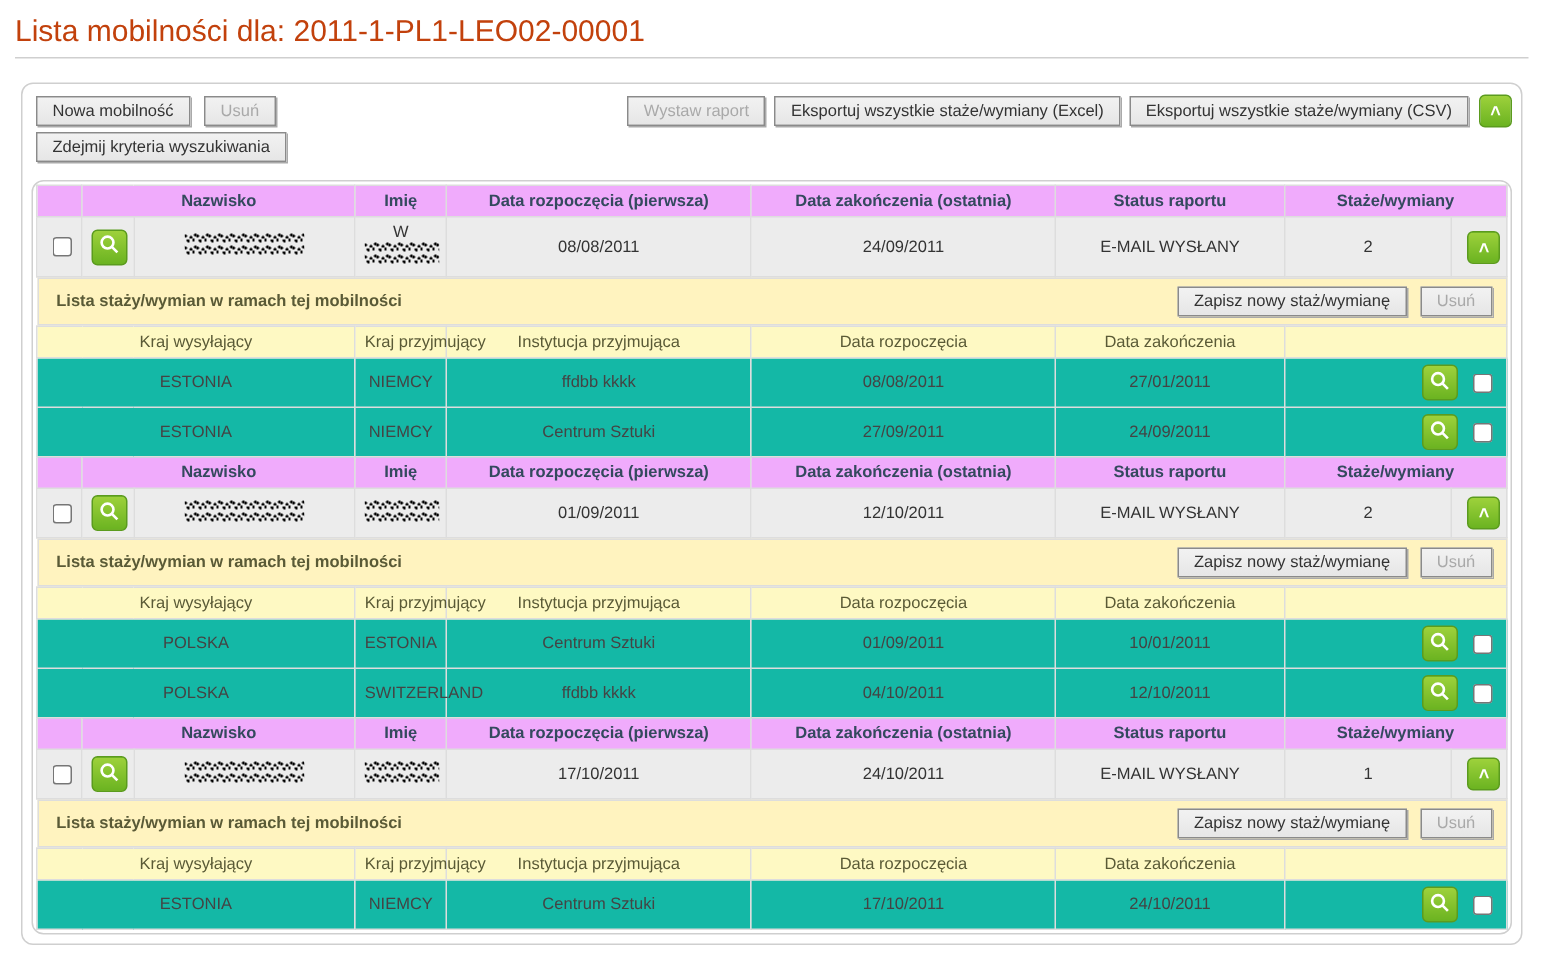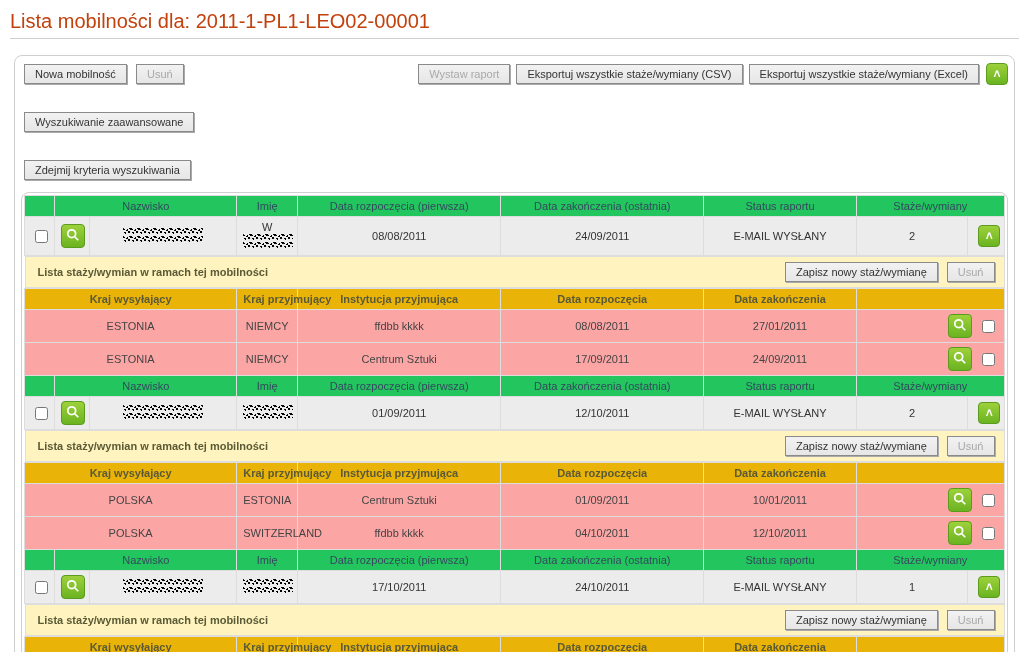--- a/index.html
+++ b/index.html
@@ -42,21 +42,21 @@
   }
   .btn.disabled {
     color: #a9a9a9;
     cursor: default;
   }
   .toolbar-row {
     display: flex;
     align-items: flex-start;
     justify-content: space-between;
   }
-  .toolbar-left { display: flex; flex-direction: column; align-items: flex-start; gap: 24px; }
+  .toolbar-left { display: flex; flex-direction: column; align-items: flex-start; }
   .toolbar-right { display: flex; align-items: center; flex-wrap: wrap; justify-content: space-between; }
   .collapse-btn {
     width: 20px;
     height: 20px;
     background: linear-gradient(#9dd13b, #6bb321);
     border: 1px solid #5b9b1e;
     border-radius: 4px;
     display: inline-flex;
     align-items: center;
     justify-content: center;
@@ -82,46 +82,45 @@
   .content { margin-top: 10px; border: 1px solid #cfcfcf; border-radius: 8px; padding: 2px; }
   table { border-collapse: collapse; width: 100%; table-layout: fixed; }
   th, td {
     border: 1px solid #ddd;
     padding: 4px 6px;
     text-align: center;
     font-family: Verdana, Geneva, sans-serif;
     font-size: 11px;
   }
   .hdr-row th {
-    background: #22c55e;
+    background: #f0abfc;
     color: #34495e;
-    font-weight: normal;
+    font-weight: bold;
     padding: 4px 4px;
     margin-top: 16px;
   }
   .data-row td {
     background: #ececec;
   }
   .sub-header td {
     background: #f9a8d4;
     font-family: Verdana, Geneva, sans-serif;
   }
   .sub-header-left {
     text-align: left;
     font-weight: bold;
     color: #5a5a36;
     padding-left: 6px;
   }
   .sub-hdr-row td {
-    background: #eab308;
+    background: #fef9c3;
     color: #5a5a36;
-    font-weight: bold;
   }
   .sub-data-row td {
-    background: #fca5a5;
+    background: #14b8a6;
     color: #444;
   }
   .cell-flex-right {
     display: flex;
     align-items: center;
     justify-content: flex-end;
     gap: 6px;
   }
   .obscured {
     display: inline-block;
@@ -157,30 +156,27 @@
 
 <div class="panel">
 
   <div class="toolbar-row">
     <div class="toolbar-left">
       <div>
         <button class="btn">Nowa mobilność</button>
         <button class="btn disabled">Usuń</button>
       </div>
       <div>
-        <button class="btn">Wyszukiwanie zaawansowane</button>
-      </div>
-      <div>
         <button class="btn">Zdejmij kryteria wyszukiwania</button>
       </div>
     </div>
     <div class="toolbar-right">
       <button class="btn disabled">Wystaw raport</button>
+      <button class="btn">Eksportuj wszystkie staże/wymiany (Excel)</button>
       <button class="btn">Eksportuj wszystkie staże/wymiany (CSV)</button>
-      <button class="btn">Eksportuj wszystkie staże/wymiany (Excel)</button>
       <span class="collapse-btn">
         <span>˄</span>
       </span>
     </div>
   </div>
 
   <div class="content">
     <table>
       <colgroup>
         <col class="col-check">
@@ -255,21 +251,21 @@
                     </svg></span>
                 </span>
         <input type="checkbox" style="">
       </span>
     </td>
   </tr>
   <tr class="sub-data-row">
     <td colspan="3">ESTONIA</td>
     <td colspan="1">NIEMCY</td>
     <td>Centrum Sztuki</td>
-    <td>17/09/2011</td>
+    <td>27/09/2011</td>
     <td>24/09/2011</td>
     <td colspan="2">
       <span class="cell-flex-right">
         <span class="icon-btn">
                   <span><svg viewBox="0 0 16 16">
                       <circle cx="6.5" cy="6.5" r="4.5" fill="none" stroke="#fff" stroke-width="2"></circle>
                       <line x1="10" y1="10" x2="14" y2="14" stroke="#fff" stroke-width="2"></line>
                     </svg></span>
                 </span>
         <input type="checkbox" style="">

